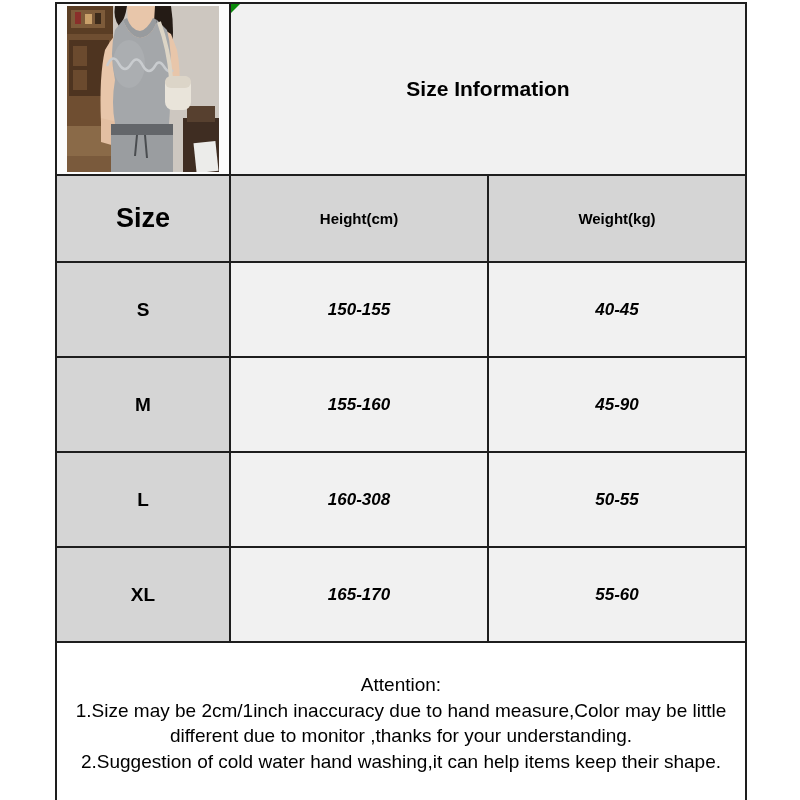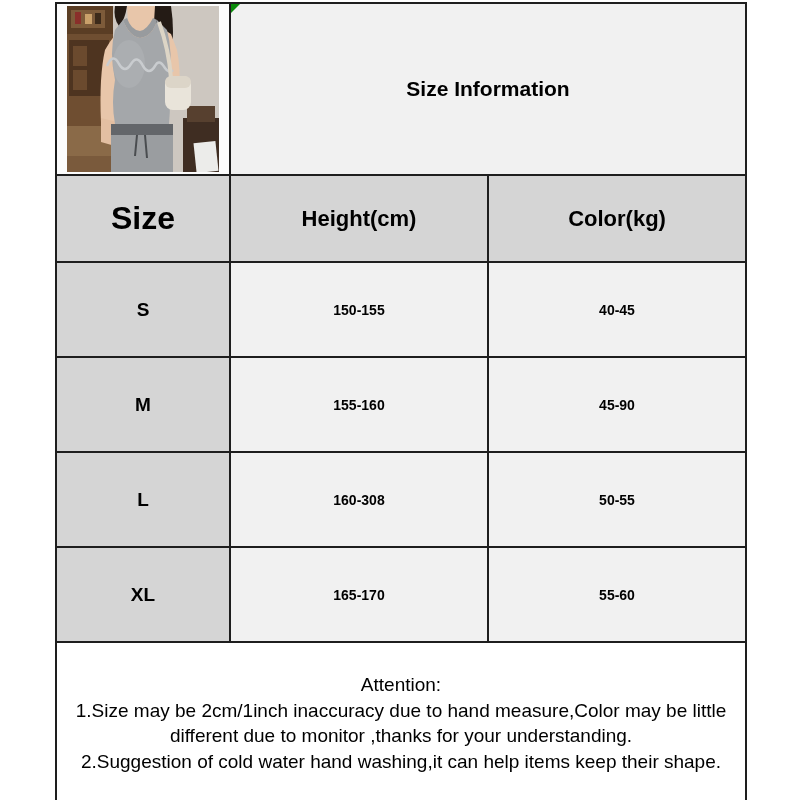--- a/index.html
+++ b/index.html
@@ -27,24 +27,24 @@
     text-align:center;vertical-align:middle;
     padding:0;overflow:hidden;margin-top:28px;
   }
   td.photo-cell{width:174px;height:172px;background:var(--photo-bg);vertical-align:top;padding-top:2px;}
   td.title-cell{background:var(--cell-light);position:relative;font-weight:bold;font-size:21px;}
   .corner-flag{
     position:absolute;top:0;left:0;width:0;height:0;
     border-top:9px solid var(--marker-green);
     border-right:9px solid transparent;
   }
-  td.col-head{background:var(--cell-gray);font-weight:bold;font-size:22px;height:87px;}
-  td.col-head.size-head{font-size:32px;}
+  td.col-head{background:var(--cell-gray);font-weight:bold;font-size:15px;height:87px;}
+  td.col-head.size-head{font-size:27px;}
   td.size-cell{background:var(--cell-gray);font-weight:bold;font-size:19px;height:95px;}
-  td.value-cell{background:var(--cell-light);font-weight:bold;font-size:14px;}
+  td.value-cell{background:var(--cell-light);font-weight:bold;font-size:17px;font-style:italic;}
   td.attention-cell{
     background:var(--cell-white);text-align:left;vertical-align:top;
     height:162px;padding:4px 5px;font-size:19px;line-height:25.5px;font-weight:normal;
   }
   .note-line{white-space:nowrap;}
   .photo-wrap{width:152px;height:166px;margin:0 auto;}
   .photo-wrap svg{display:block;}
 </style>
 </head>
 <body>
@@ -117,21 +117,21 @@
           </div>
         </td>
         <td class="title-cell" colspan="2">
           <span class="corner-flag"></span>
           <span>Size Information</span>
         </td>
       </tr>
       <tr>
         <td class="col-head size-head">Size</td>
         <td class="col-head">Height(cm)</td>
-        <td class="col-head">Color(kg)</td>
+        <td class="col-head">Weight(kg)</td>
       </tr>
       <tr>
         <td class="size-cell">S</td>
         <td class="value-cell">150-155</td>
         <td class="value-cell">40-45</td>
       </tr>
       <tr>
         <td class="size-cell">M</td>
         <td class="value-cell">155-160</td>
         <td class="value-cell">45-90</td>

